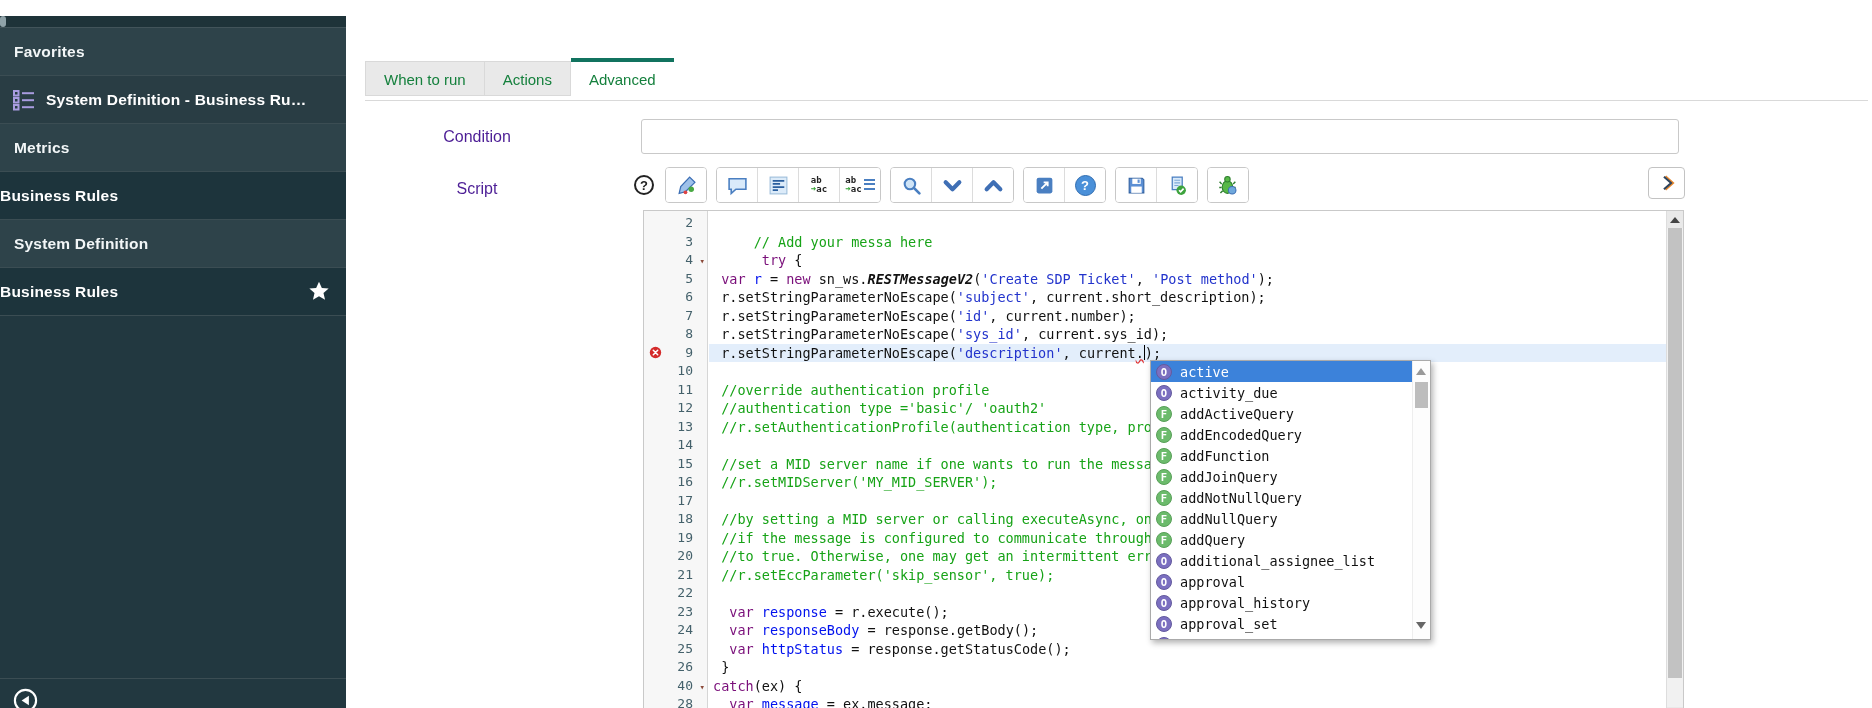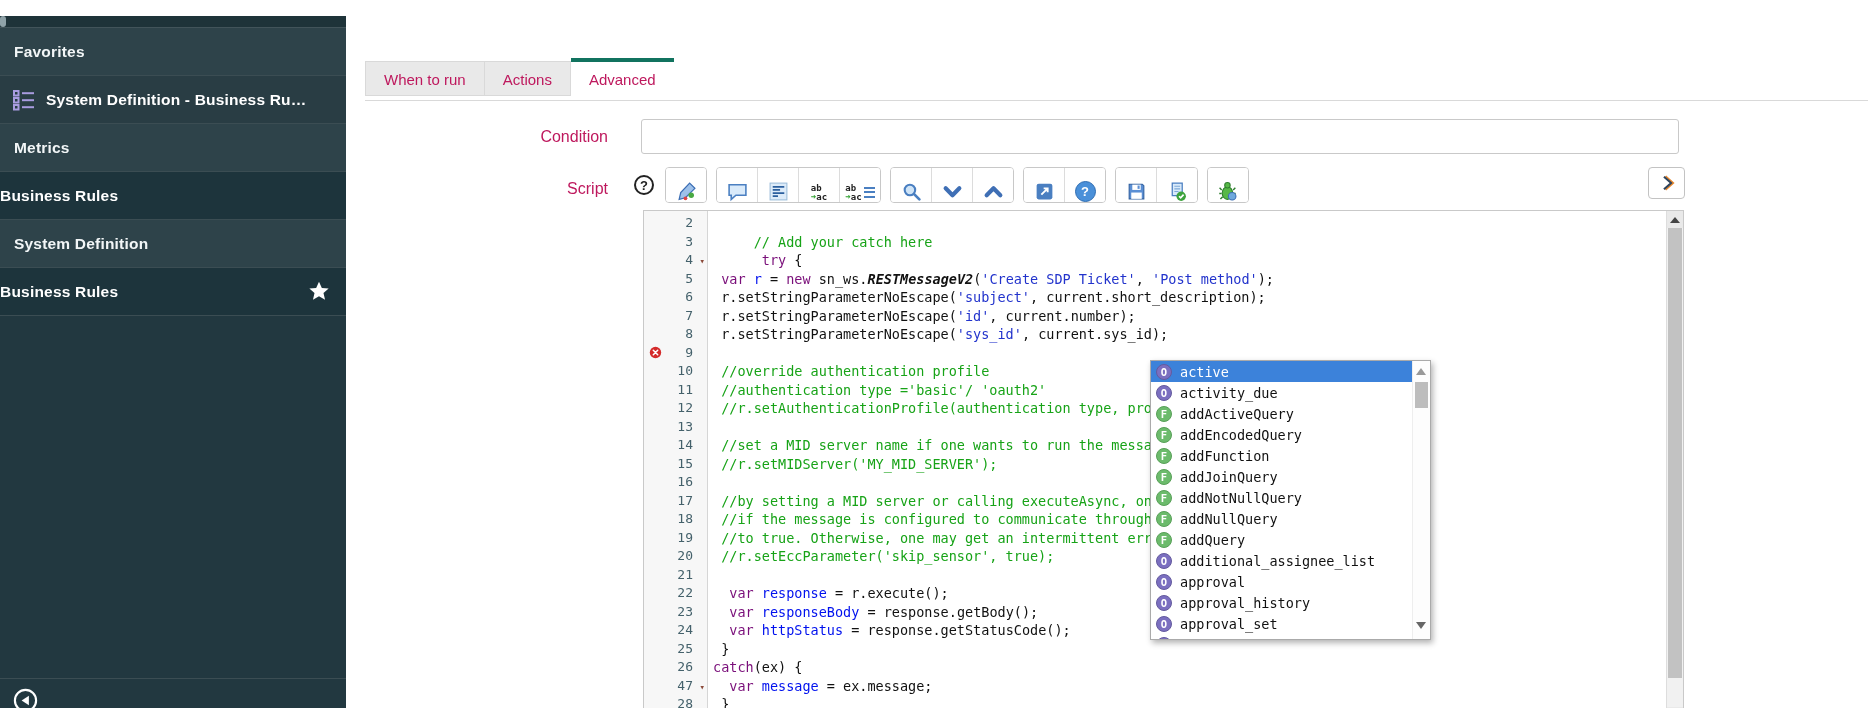--- a/index.html
+++ b/index.html
@@ -16,37 +16,37 @@
   .sb-row .sb-icon{width:24px;height:24px;margin-right:10px;flex:none;}
   .sb-row .sb-icon svg{width:24px;height:24px;display:block;}
   .sb-star{position:absolute;right:16px;top:12px;width:22px;height:22px;}
   .sb-star svg{width:22px;height:22px;display:block;}
   .sb-footer{position:absolute;left:0;right:0;bottom:0;height:45px;border-top:1px solid #3b4d53;}
   .sb-collapse{position:absolute;left:12px;top:8px;width:27px;height:27px;cursor:pointer;}
   .sb-collapse svg{width:27px;height:27px;display:block;}
 
   
   .tabs{position:absolute;left:365px;top:45px;display:flex;align-items:flex-end;z-index:2;}
-  .tab{height:35px;line-height:35px;padding:0 18px;font-size:15px;color:#be185d;background:#e9e9e9;border:1px solid #d9d9d9;border-left:none;box-sizing:border-box;cursor:pointer;}
+  .tab{height:35px;line-height:35px;padding:0 18px;font-size:15px;color:#15803d;background:#e9e9e9;border:1px solid #d9d9d9;border-left:none;box-sizing:border-box;cursor:pointer;}
   .tab:first-child{border-left:1px solid #d9d9d9;}
   .tab.active{background:#fff;border-bottom:1px solid #fff;border-left:none;border-right:none;position:relative;}
   .tab.active::before{content:"";position:absolute;left:0;right:0;top:-4px;height:4px;background:#11735f;}
   .tabs-underline{position:absolute;left:365px;top:84px;width:1503px;height:1px;background:#d9d9d9;}
 
   
-  .field-label{position:absolute;left:346px;width:262px;text-align:right;font-size:16px;color:#be185d;}
+  .field-label{position:absolute;left:346px;width:262px;text-align:center;font-size:16px;color:#4c1d95;}
   .lbl-condition{top:112px;}
   .lbl-script{top:164px;}
   .condition-input{position:absolute;left:641px;top:103px;width:1038px;height:35px;border:1px solid #c9c9c9;border-radius:3px;box-sizing:border-box;background:#fff;font-size:14px;padding:0 8px;color:#222;}
 
   
   .toolbar{position:absolute;left:632px;top:150px;height:38px;display:flex;align-items:center;gap:9px;}
   .tb-plain{width:24px;height:24px;display:flex;align-items:center;justify-content:center;}
   .tb-group{display:flex;border:1px solid #c8c8c8;border-radius:4px;background:#fff;overflow:hidden;}
-  .tb-btn{width:40px;height:34px;display:flex;align-items:flex-end;justify-content:center;border-left:1px solid #dcdcdc;cursor:pointer;background:#fff;}
+  .tb-btn{width:40px;height:34px;display:flex;align-items:center;justify-content:center;border-left:1px solid #dcdcdc;cursor:pointer;background:#fff;}
   .tb-btn:first-child{border-left:none;}
   .tb-btn svg{width:21px;height:21px;display:block;}
   .icn-qo{display:inline-flex;width:20px;height:20px;border:2px solid #222;border-radius:50%;align-items:center;justify-content:center;font-size:13px;font-weight:bold;color:#222;box-sizing:border-box;}
   .icn-qb{display:inline-flex;width:21px;height:21px;background:#4a90d9;border:1px solid #2f6cb0;border-radius:50%;align-items:center;justify-content:center;font-size:13px;font-weight:bold;color:#fff;box-sizing:border-box;}
   .rep{display:flex;flex-direction:column;font:bold 9px "DejaVu Sans Mono",monospace;color:#222;line-height:9px;}
   .rep .arr{color:#2fa02f;font-style:normal;}
   .repwrap{display:flex;align-items:center;}
   .replines{width:11px;height:13px;margin-left:2px;background:repeating-linear-gradient(#4a7fc1 0 2px,transparent 2px 4.4px);}
   .expand-btn{position:absolute;left:1648px;top:151px;width:37px;height:32px;border:1px solid #c3c3c3;border-radius:4px;background:#fff;display:flex;align-items:center;justify-content:center;cursor:pointer;}
   .expand-btn svg{width:18px;height:18px;display:block;}
@@ -367,38 +367,39 @@
         <div class="gut-row">
           <span class="gut-num">24</span>
         </div>
         <div class="gut-row">
           <span class="gut-num">25</span>
         </div>
         <div class="gut-row">
           <span class="gut-num">26</span>
         </div>
         <div class="gut-row">
-          <span class="gut-num">47</span>
+          <span class="gut-num">40</span>
           <span class="gut-fold">▾</span>
         </div>
         <div class="gut-row">
           <span class="gut-num">28</span>
         </div>
         <div class="gut-row">
           <span class="gut-num">29</span>
         </div>
       </div>
     <div class="code" id="code">
         <div class="cline"></div>
-        <div class="cline"><span class="tk-cmt">     // Add your catch here</span></div>
+        <div class="cline"><span class="tk-cmt">     // Add your messa here</span></div>
         <div class="cline"><span class="tk-pln">      </span><span class="tk-kw">try</span><span class="tk-pln"> {</span></div>
         <div class="cline"><span class="tk-pln"> </span><span class="tk-kw">var</span><span class="tk-pln"> </span><span class="tk-vr">r</span><span class="tk-pln"> = </span><span class="tk-kw">new</span><span class="tk-pln"> sn_ws.</span><span class="tk-cls">RESTMessageV2</span><span class="tk-pln">(</span><span class="tk-str">'Create SDP Ticket'</span><span class="tk-pln">, </span><span class="tk-str">'Post method'</span><span class="tk-pln">);</span></div>
         <div class="cline"><span class="tk-pln"> r.setStringParameterNoEscape(</span><span class="tk-str">'subject'</span><span class="tk-pln">, current.short_description);</span></div>
         <div class="cline"><span class="tk-pln"> r.setStringParameterNoEscape(</span><span class="tk-str">'id'</span><span class="tk-pln">, current.number);</span></div>
         <div class="cline"><span class="tk-pln"> r.setStringParameterNoEscape(</span><span class="tk-str">'sys_id'</span><span class="tk-pln">, current.sys_id);</span></div>
+        <div class="cline active"><span class="tk-pln"> r.setStringParameterNoEscape(</span><span class="tk-str">'description'</span><span class="tk-pln">, current</span><span class="tk-errdot">.</span><span class="cursor"></span><span class="tk-pln">);</span></div>
         <div class="cline"></div>
         <div class="cline"><span class="tk-cmt"> //override authentication profile</span></div>
         <div class="cline"><span class="tk-cmt"> //authentication type ='basic'/ 'oauth2'</span></div>
         <div class="cline"><span class="tk-cmt"> //r.setAuthenticationProfile(authentication type, pro</span></div>
         <div class="cline"></div>
         <div class="cline"><span class="tk-cmt"> //set a MID server name if one wants to run the messa</span></div>
         <div class="cline"><span class="tk-cmt"> //r.setMIDServer('MY_MID_SERVER');</span></div>
         <div class="cline"></div>
         <div class="cline"><span class="tk-cmt"> //by setting a MID server or calling executeAsync, on</span></div>
         <div class="cline"><span class="tk-cmt"> //if the message is configured to communicate through</span></div>

